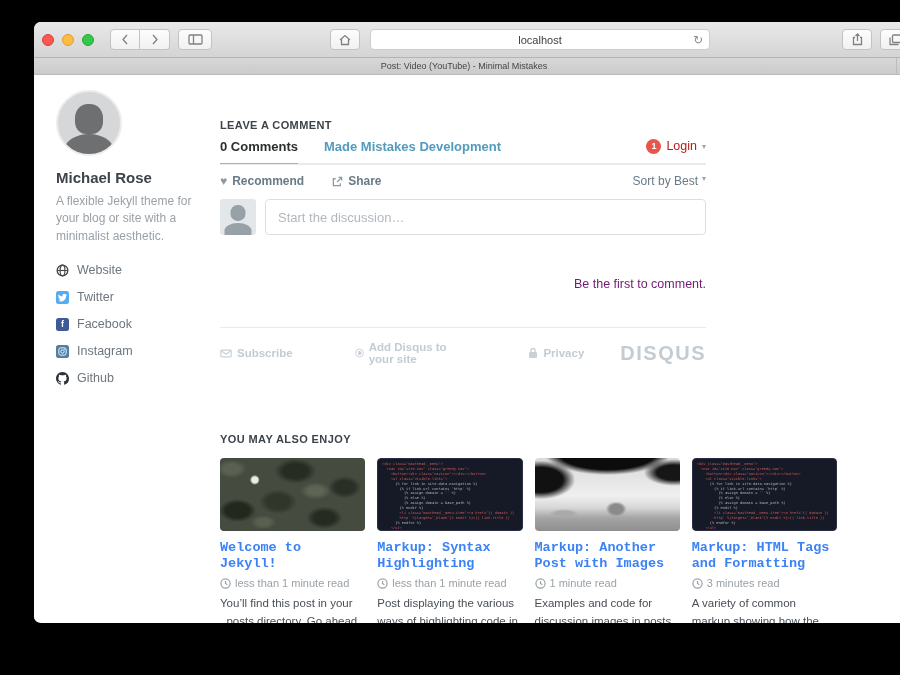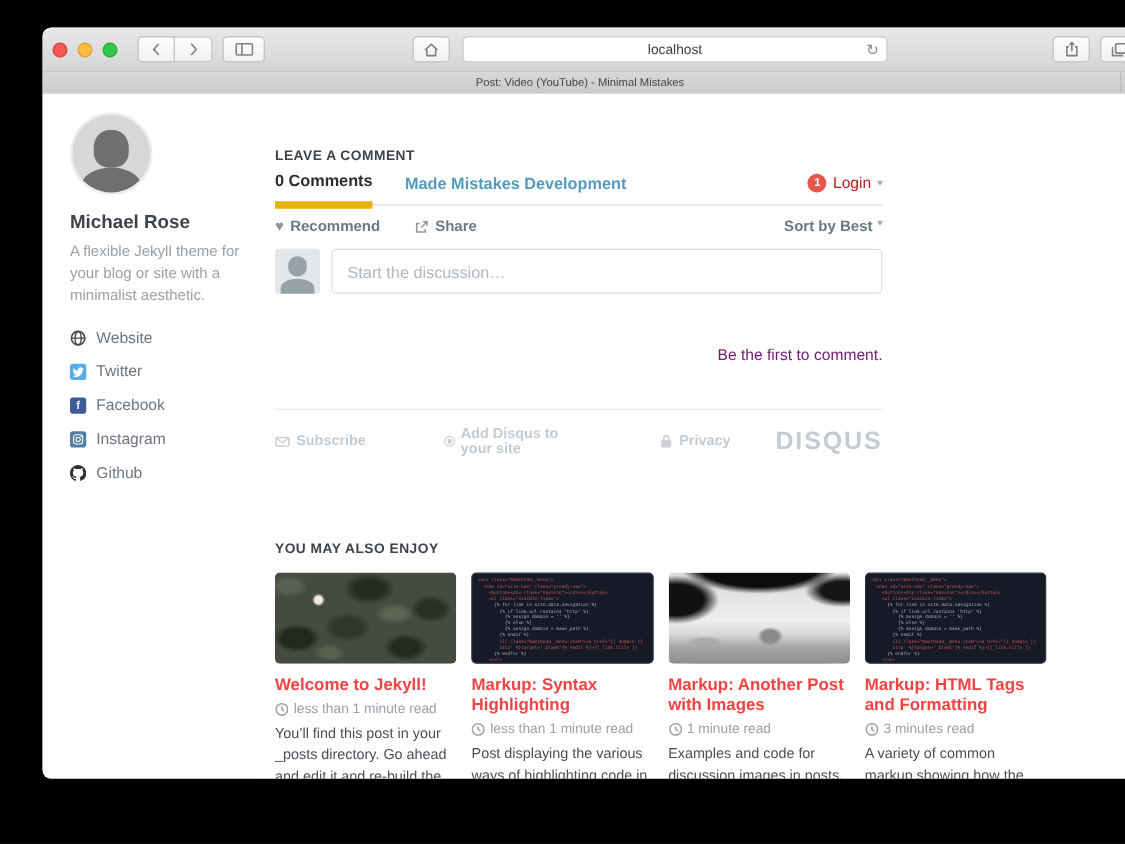--- a/index.html
+++ b/index.html
@@ -51,31 +51,31 @@
   .author-links li { display:flex; align-items:center; gap:8px; margin-bottom:13px; font-size:12.5px; color:#6d767e; }
   .sq-icon { width:13px; height:13px; border-radius:2.5px; display:inline-flex; align-items:center; justify-content:center; color:#fff; font-size:9px; font-weight:bold; flex:none; }
 
   
   .main { position:absolute; left:186px; top:0; width:617px; }
   .section-heading { font-size:11px; font-weight:bold; letter-spacing:.4px; color:#3d4349; }
   .comment-heading { margin-top:44px; }
 
   .disqus { width:486px; }
   .dq-tabs { margin-top:7px; display:flex; align-items:center; border-bottom:2px solid #e7ebee; height:27px; position:relative; }
-  .dq-count { font-size:13px; font-weight:bold; color:#2a2e2e; padding-bottom:9px; border-bottom:6px solid #eab308; margin-bottom:-2px; }
+  .dq-count { font-size:13px; font-weight:bold; color:#2a2e2e; padding-bottom:9px; border-bottom:1px solid #eab308; margin-bottom:-2px; }
   .dq-community { font-size:13px; font-weight:bold; color:#539bbd; margin-left:26px; padding-bottom:9px; }
   .dq-login { margin-left:auto; display:flex; align-items:center; gap:5px; padding-bottom:9px; }
   .dq-badge { width:15px; height:15px; border-radius:50%; background:#e7564d; color:#fff; font-size:9px; font-weight:bold; display:flex; align-items:center; justify-content:center; }
   .dq-login-label { font-size:12.5px; color:#b91c1c; }
   .caret { font-size:8px; color:#9aa6ad; }
 
   .dq-actions { display:flex; align-items:center; padding:9px 0 8px; color:#687a86; font-size:12px; font-weight:bold; }
   .dq-action { display:flex; align-items:center; gap:5px; }
   .dq-share { margin-left:28px; }
-  .dq-sort { margin-left:auto; display:flex; align-items:flex-start; gap:4px; font-weight:bold; }
+  .dq-sort { margin-left:auto; display:flex; align-items:flex-start; gap:4px; font-weight:normal; }
   .dq-ic { color:#8d99a1; }
 
   .dq-composer { display:flex; gap:9px; margin-top:3px; }
   .dq-avatar { width:36px; height:36px; border-radius:3px; background:#e4e7e9; position:relative; overflow:hidden; flex:none; }
   .dq-avatar::before { content:""; position:absolute; left:50%; top:6px; transform:translateX(-50%); width:15px; height:16px; border-radius:46%; background:#97a1a8; }
   .dq-avatar::after { content:""; position:absolute; left:50%; top:24px; transform:translateX(-50%); width:27px; height:15px; border-radius:50% 50% 0 0; background:#97a1a8; }
   .dq-input { flex:1; height:36px; border:1px solid #dbdfe4; border-radius:4px; padding:0 12px; font-size:13px; color:#2a2e2e; font-family:inherit; }
   .dq-input::placeholder { color:#b0b8bf; }
 
   .dq-empty { margin-top:42px; text-align:right; font-size:12.5px; color:#701a75; }
@@ -103,21 +103,21 @@
   .thumb-fog { background:
     radial-gradient(ellipse 65% 46% at 50% -8%, #0c0c0c 0 52%, rgba(12,12,12,0) 68%),
     radial-gradient(ellipse 34% 38% at 4% 30%, #111 0 45%, transparent 70%),
     radial-gradient(ellipse 30% 26% at 96% 20%, #161616 0 40%, transparent 70%),
     radial-gradient(ellipse 9% 13% at 56% 70%, #8a8a8a 0 50%, transparent 80%),
     radial-gradient(ellipse 14% 8% at 20% 76%, #aaa 0 40%, transparent 75%),
     linear-gradient(to bottom, #d9d9d9 0%, #efefef 52%, #d7d7d7 68%, #a5a5a5 82%, #8e8e8e 100%); }
   .thumb-code { background:#161926; border:1px solid #2a2f45; padding:3px 4px; font-family:"DejaVu Sans Mono",monospace; font-size:3.6px; line-height:4.9px; color:#a9b2c3; }
   .code-line { white-space:pre; overflow:hidden; }
   .code-line:nth-child(-n+4), .code-line:nth-child(11), .code-line:nth-child(12), .code-line:nth-child(14) { color:#c75a5a; }
-  .card-title { margin-top:9px; font-size:13.5px; font-weight:bold; line-height:1.2; color:#ef4444; }
+  .card-title { margin-top:9px; font-size:13.5px; font-weight:bold; line-height:1.2; color:#3b82f6;font-family:Liberation Mono, monospace; }
   .card-meta { margin-top:5px; display:flex; align-items:center; gap:4px; font-size:11px; color:#9aa1a7; }
   .card-excerpt { margin-top:6px; font-size:11.5px; line-height:1.5; color:#494f55; }
 </style>
 </head>
 <body>
 
 <div class="window">
 
   <div class="toolbar">
     <div class="lights">

